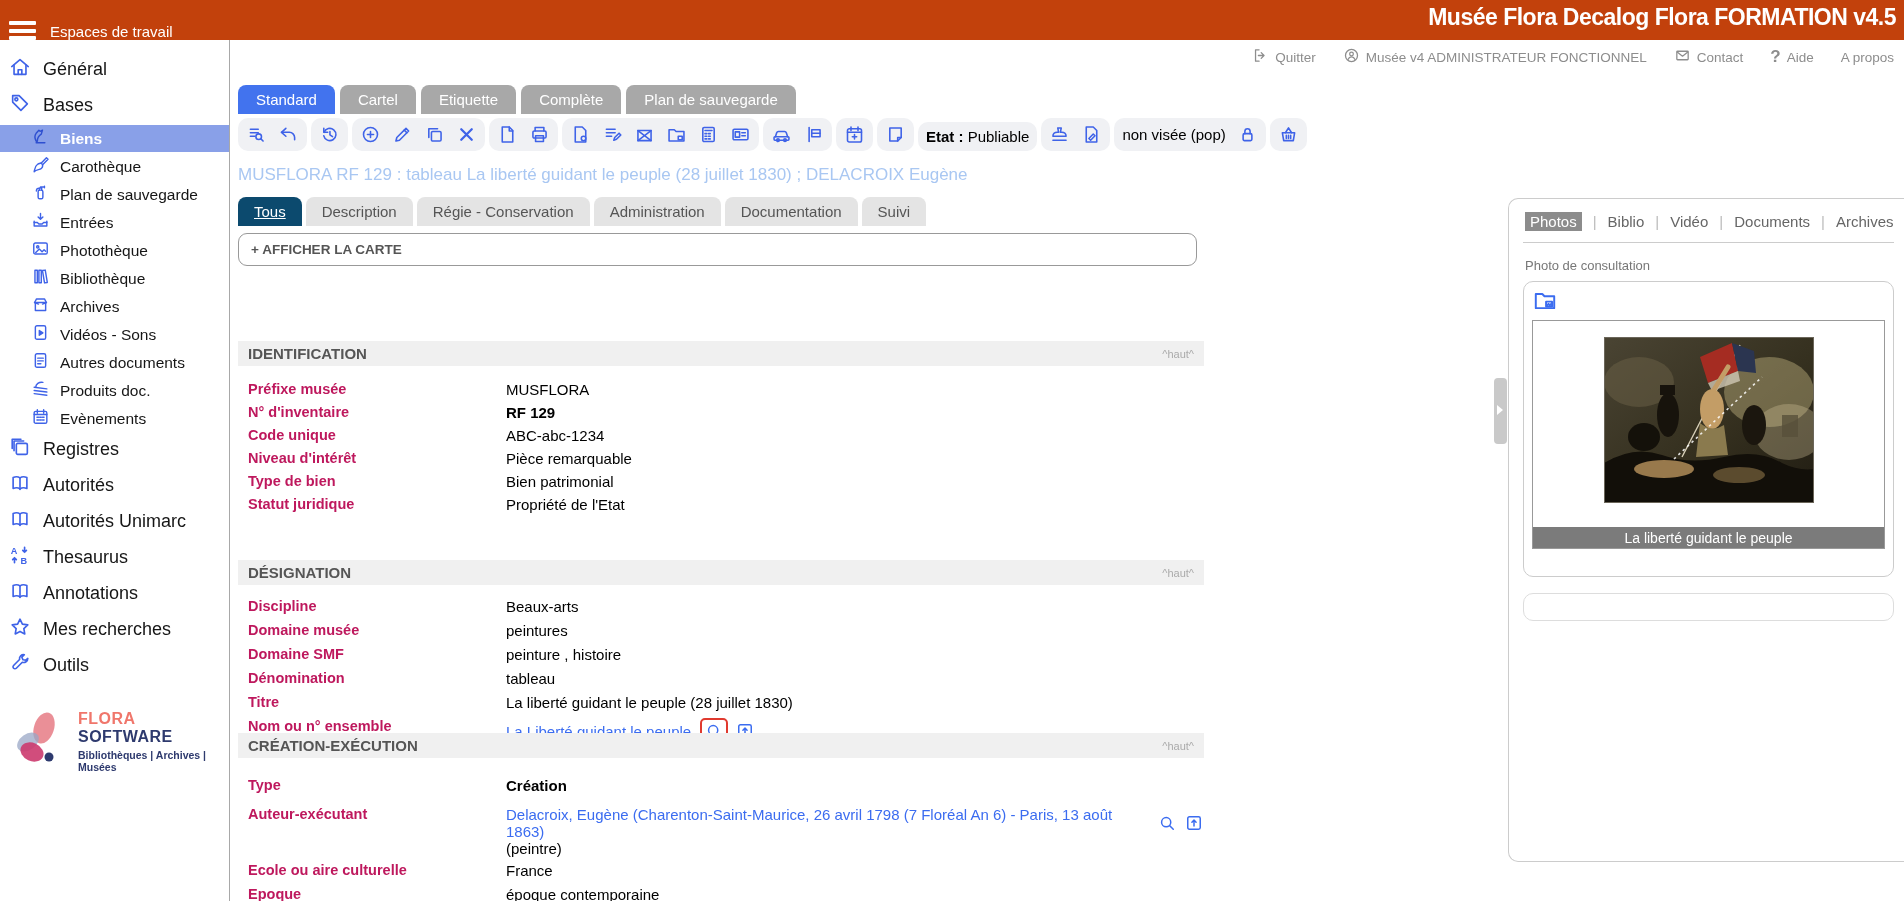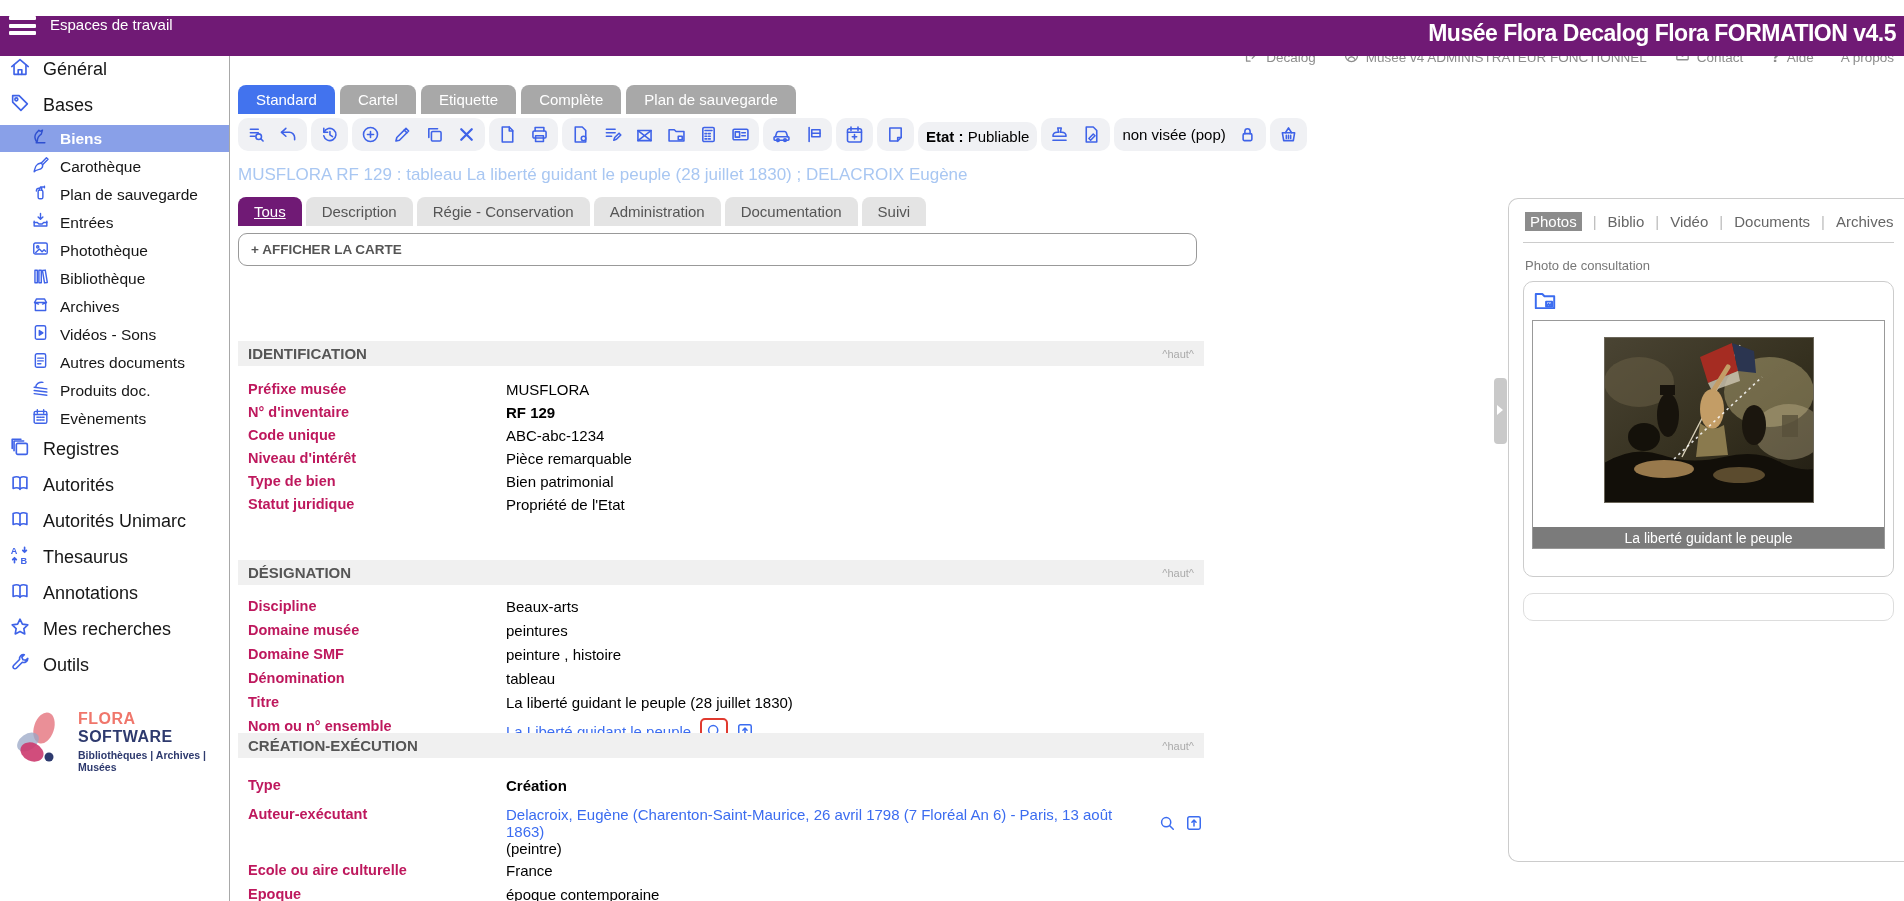--- a/index.html
+++ b/index.html
@@ -1,20 +1,20 @@
 <!DOCTYPE html>
 <html><head>
 <meta charset="utf-8">
 <style>
   html,body{margin:0;padding:0;background:#fff;}
   #screen{position:relative;width:1904px;height:901px;background:#fff;overflow:hidden;
           font-family:"Liberation Sans",sans-serif;}
   
-  .topbar{position:absolute;top:16px;left:0;right:0;height:40px;background:#701a75;color:#fff;
-          display:flex;align-items:flex-start;z-index:5;}
+  .topbar{position:absolute;top:0;left:0;right:0;height:40px;background:#c2410c;color:#fff;
+          display:flex;align-items:flex-end;z-index:5;}
   .burger{width:27px;height:19px;margin:0 14px 0 9px;display:flex;flex-direction:column;justify-content:space-between;cursor:pointer;}
   .burger i{display:block;height:4px;background:#fff;border-radius:1px;}
   .ws-label{font-size:15px;}
   .app-title{position:absolute;right:8px;top:4px;font-size:23px;font-weight:bold;letter-spacing:-.5px;}
   
   .util{position:absolute;top:47px;right:10px;display:flex;align-items:center;gap:27px;
         color:#8d8d8d;font-size:13.5px;z-index:4;}
   .util .uitem{display:flex;align-items:center;gap:6px;cursor:pointer;}
   .util svg{width:17px;height:17px;}
   .q-ico{font-size:17px;font-weight:bold;color:#8d8d8d;}
@@ -44,21 +44,21 @@
   .tgroup{display:flex;align-items:center;gap:11px;background:#f0f1f4;border-radius:10px;
           padding:6px 8px;color:#3f63e8;}
   .tbtn{display:flex;cursor:pointer;}
   .tbtn svg{width:21px;height:21px;}
   .tlabel{font-size:15px;color:#000;white-space:nowrap;}
   .tlabel b{font-weight:bold;}
   .rtitle{position:absolute;top:125px;left:7px;font-size:17px;color:#a9c7f2;white-space:nowrap;}
   .rtabs{position:absolute;top:157px;left:7px;display:flex;gap:4px;}
   .rtab{height:29px;line-height:29px;padding:0 16px;border-radius:8px 8px 0 0;background:#e4e4e4;
         color:#555;font-size:15px;cursor:pointer;}
-  .rtab.active{background:#701a75;color:#fff;text-decoration:underline;}
+  .rtab.active{background:#0c4a6e;color:#fff;text-decoration:underline;}
   .carte{position:absolute;top:193px;left:7px;width:959px;height:33px;border:1px solid #999;
          border-radius:9px;display:flex;align-items:center;padding-left:12px;font-weight:bold;
          color:#555;font-size:13.5px;box-sizing:border-box;cursor:pointer;}
   .section{position:absolute;left:7px;width:966px;}
   .sec-h{height:25px;background:#f0f0f0;display:flex;align-items:center;justify-content:space-between;
          padding:0 10px;font-weight:bold;color:#555;font-size:15px;box-sizing:border-box;}
   .anchor{font-size:11px;color:#aaa;font-weight:normal;cursor:pointer;}
   .frow{display:flex;align-items:flex-start;}
   .flabel{width:268px;padding-left:10px;font-weight:bold;color:#be185d;font-size:14.5px;box-sizing:border-box;flex:0 0 auto;}
   .fvalue{font-size:15px;color:#000;}
@@ -108,21 +108,21 @@
     <span class="ws-label">Espaces de travail</span>
     <span class="app-title">Musée Flora Decalog Flora FORMATION v4.5</span>
   </div>
 
   <div class="util">
     <span class="uitem">
       <span><svg class="i" viewBox="0 0 24 24">
             <path d="M10 4H5v16h5"></path>
             <path d="M13 8l4 4-4 4M17 12H9"></path>
           </svg></span>
-      <span>Decalog</span>
+      <span>Quitter</span>
     </span>
     <span class="uitem">
       <span><svg class="i" viewBox="0 0 24 24">
             <circle cx="12" cy="12" r="8.5"></circle>
             <circle cx="12" cy="9.8" r="2.6"></circle>
             <path d="M7.3 17.5c1-2.6 2.7-3.7 4.7-3.7s3.7 1.1 4.7 3.7"></path>
           </svg></span>
       <span>Musée v4 ADMINISTRATEUR FONCTIONNEL</span>
     </span>
     <span class="uitem">

